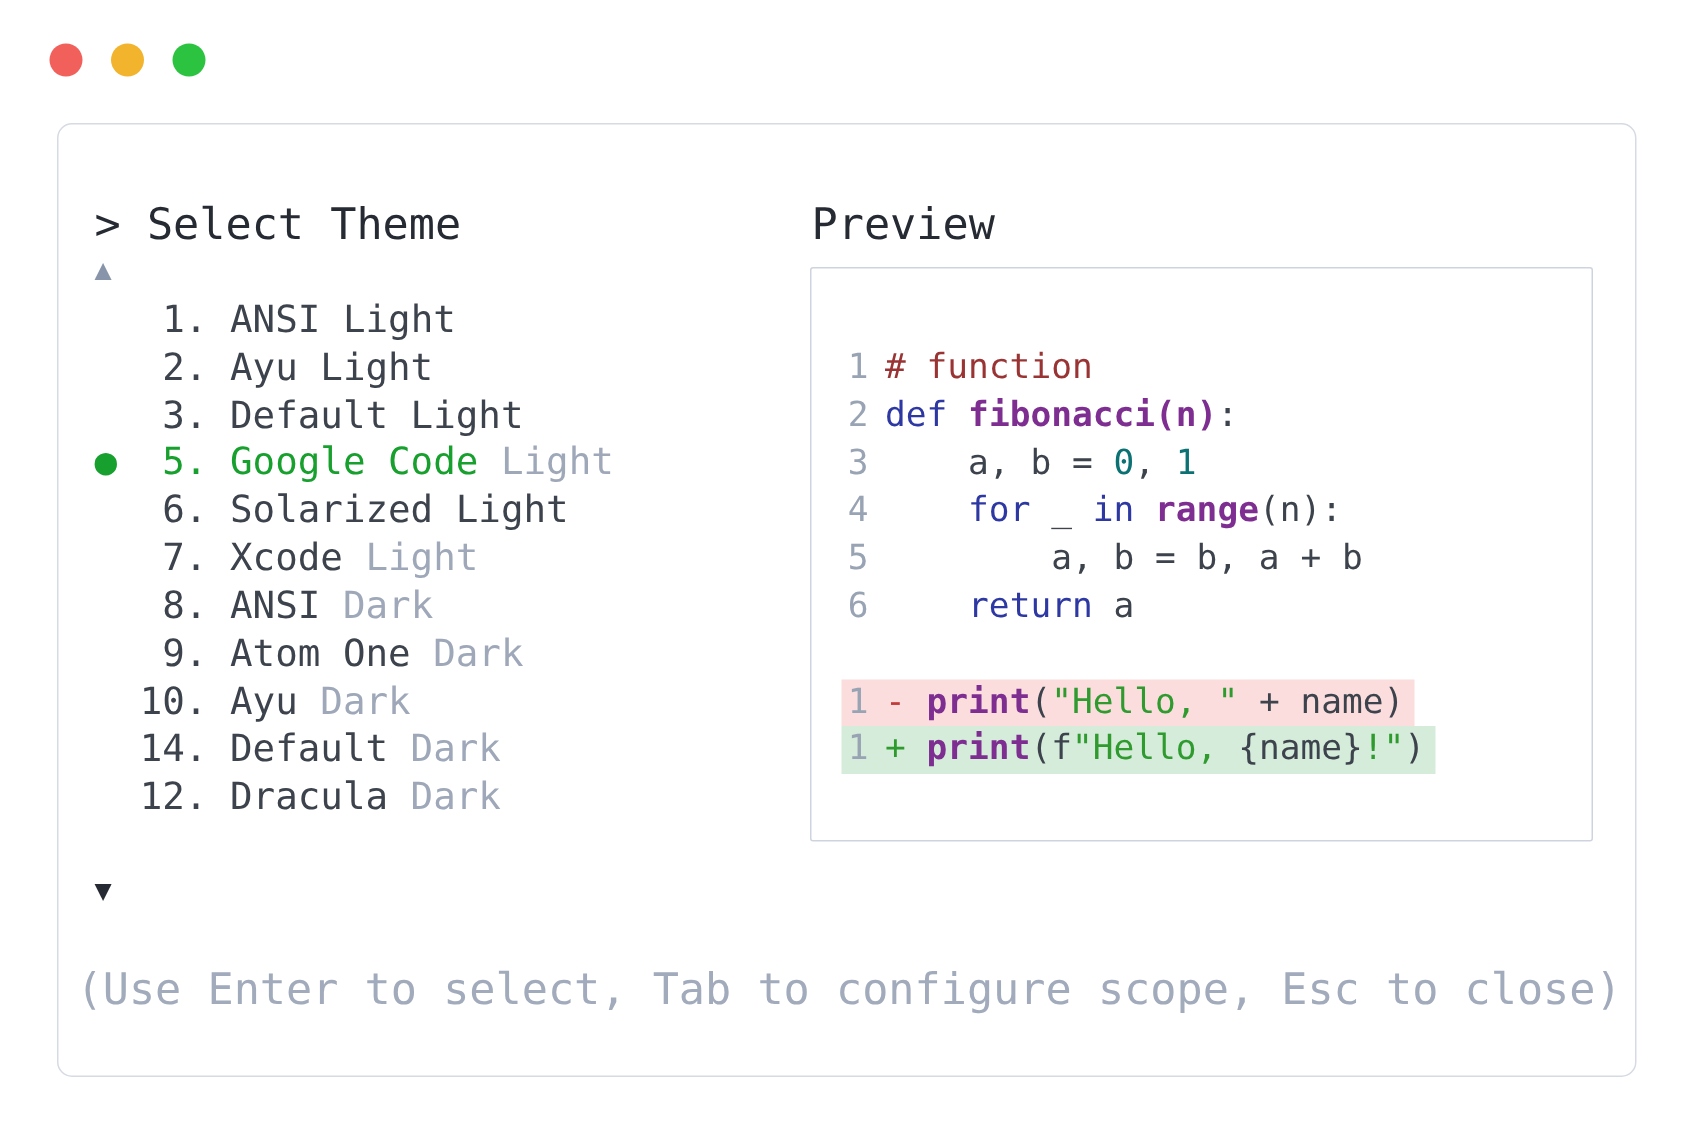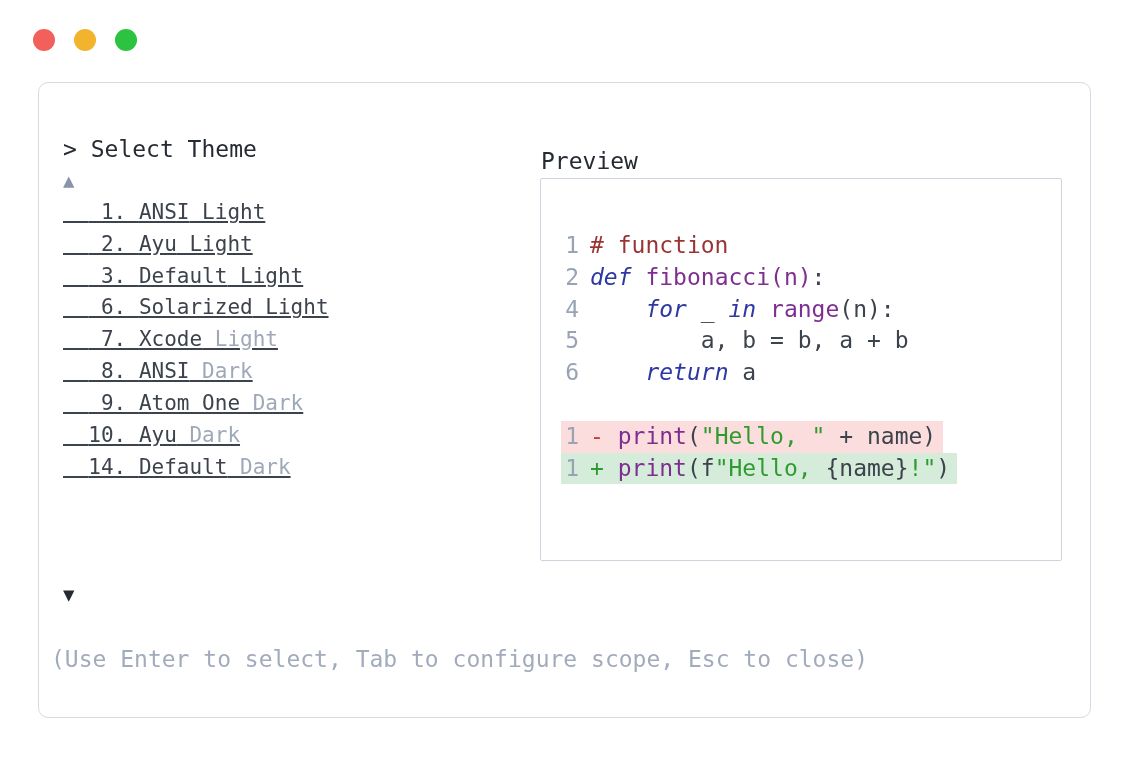--- a/index.html
+++ b/index.html
@@ -15,27 +15,27 @@
   .dot{width:22px;height:22px;border-radius:50%;}
   
   .panel{
     position:absolute;left:38px;top:82px;
     width:1053px;height:636px;
     box-sizing:border-box;
     background:#ffffff;
     border:1.5px solid var(--border-panel);
     border-radius:10px;
   }
-  .mono{font-size:23px;line-height:32px;white-space:pre;}
+  .mono{font-size:29px;line-height:32px;white-space:pre;}
   .prompt{position:absolute;left:24px;top:50px;color:var(--text-dark);}
-  .preview-label{position:absolute;left:502px;top:62px;color:var(--text-dark);}
+  .preview-label{position:absolute;left:502px;top:50px;color:var(--text-dark);}
   .up-arrow{position:absolute;left:24px;top:81px;font-size:19px;line-height:32px;color:var(--arrow-up);}
   .down-arrow{position:absolute;left:24px;top:495px;font-size:19px;line-height:32px;color:var(--arrow-down);}
   .theme-list{position:absolute;left:24px;top:114px;}
-  .titem{font-size:21px;line-height:31.83px;white-space:pre;color:var(--list-dark);cursor:pointer;text-decoration:underline;}
+  .titem{font-size:25px;line-height:31.83px;white-space:pre;color:var(--list-dark);cursor:pointer;}
   .titem .mk{color:var(--accent-green);}
   .titem.sel .num,.titem.sel .nm{color:var(--accent-green);}
   .titem .sfx.muted{color:var(--muted);}
   .hint{position:absolute;left:12px;top:560px;color:var(--hint);}
   
   .preview-box{
     position:absolute;left:501px;top:95px;
     width:522px;height:383px;
     box-sizing:border-box;
     border:1.5px solid var(--border-box);
@@ -44,22 +44,22 @@
     padding:51px 12px 0 20px;
     overflow:hidden;
   }
   .cl{font-size:23px;line-height:31.8px;min-height:31.8px;white-space:pre;}
   .lw{display:inline-block;padding:0 7px 0 4px;}
   .lw.removed{background:var(--removed-bg);}
   .lw.added{background:var(--added-bg);}
   .ln{display:inline-block;width:14px;text-align:right;margin-right:11px;color:var(--line-num);}
   .tk-p{color:var(--code-plain);}
   .tk-c{color:var(--code-comment);}
-  .tk-k{color:var(--code-keyword);font-style:italic;}
-  .tk-f{color:var(--code-title);}
+  .tk-k{color:var(--code-keyword);}
+  .tk-f{color:var(--code-title);font-weight:bold;}
   .tk-n{color:var(--code-number);}
   .tk-s{color:var(--code-string);}
   .tk-dm{color:var(--diff-minus);}
   .tk-dp{color:var(--diff-plus);}
 </style>
 </head>
 <body>
 
 <div class="dots">
   <span class="dot" style="background: rgb(241, 96, 91);"></span>
@@ -70,33 +70,36 @@
 <div class="panel">
   <div class="mono prompt">&gt; Select Theme</div>
   <div class="mono preview-label">Preview</div>
 
   <div class="up-arrow">▲</div>
 
   <div class="theme-list">
       <div class="titem"><span class="mk">  </span><span class="num"> 1. </span><span class="nm">ANSI</span><span class="sfx"> Light</span></div>
       <div class="titem"><span class="mk">  </span><span class="num"> 2. </span><span class="nm">Ayu</span><span class="sfx"> Light</span></div>
       <div class="titem"><span class="mk">  </span><span class="num"> 3. </span><span class="nm">Default</span><span class="sfx"> Light</span></div>
+      <div class="titem sel"><span class="mk">● </span><span class="num"> 5. </span><span class="nm">Google Code</span><span class="sfx muted"> Light</span></div>
       <div class="titem"><span class="mk">  </span><span class="num"> 6. </span><span class="nm">Solarized</span><span class="sfx"> Light</span></div>
       <div class="titem"><span class="mk">  </span><span class="num"> 7. </span><span class="nm">Xcode</span><span class="sfx muted"> Light</span></div>
       <div class="titem"><span class="mk">  </span><span class="num"> 8. </span><span class="nm">ANSI</span><span class="sfx muted"> Dark</span></div>
       <div class="titem"><span class="mk">  </span><span class="num"> 9. </span><span class="nm">Atom One</span><span class="sfx muted"> Dark</span></div>
       <div class="titem"><span class="mk">  </span><span class="num">10. </span><span class="nm">Ayu</span><span class="sfx muted"> Dark</span></div>
       <div class="titem"><span class="mk">  </span><span class="num">14. </span><span class="nm">Default</span><span class="sfx muted"> Dark</span></div>
+      <div class="titem"><span class="mk">  </span><span class="num">12. </span><span class="nm">Dracula</span><span class="sfx muted"> Dark</span></div>
     </div>
 
   <div class="down-arrow">▼</div>
 
   <div class="preview-box">
       <div class="cl"><span class="lw"><span class="ln">1</span><span class="tk-c"># function</span></span></div>
       <div class="cl"><span class="lw"><span class="ln">2</span><span class="tk-k">def</span><span class="tk-p"> </span><span class="tk-f">fibonacci(n)</span><span class="tk-p">:</span></span></div>
+      <div class="cl"><span class="lw"><span class="ln">3</span><span class="tk-p">    a, b = </span><span class="tk-n">0</span><span class="tk-p">, </span><span class="tk-n">1</span></span></div>
       <div class="cl"><span class="lw"><span class="ln">4</span><span class="tk-p">    </span><span class="tk-k">for</span><span class="tk-p"> _ </span><span class="tk-k">in</span><span class="tk-p"> </span><span class="tk-f">range</span><span class="tk-p">(n):</span></span></div>
       <div class="cl"><span class="lw"><span class="ln">5</span><span class="tk-p">        a, b = b, a + b</span></span></div>
       <div class="cl"><span class="lw"><span class="ln">6</span><span class="tk-p">    </span><span class="tk-k">return</span><span class="tk-p"> a</span></span></div>
       <div class="cl"></div>
       <div class="cl"><span class="lw removed"><span class="ln">1</span><span class="tk-dm">- </span><span class="tk-f">print</span><span class="tk-p">(</span><span class="tk-s">"Hello, "</span><span class="tk-p"> + name)</span></span></div>
       <div class="cl"><span class="lw added"><span class="ln">1</span><span class="tk-dp">+ </span><span class="tk-f">print</span><span class="tk-p">(f</span><span class="tk-s">"Hello, </span><span class="tk-p">{name}</span><span class="tk-s">!"</span><span class="tk-p">)</span></span></div>
     </div>
 
   <div class="mono hint">(Use Enter to select, Tab to configure scope, Esc to close)</div>
 </div>

